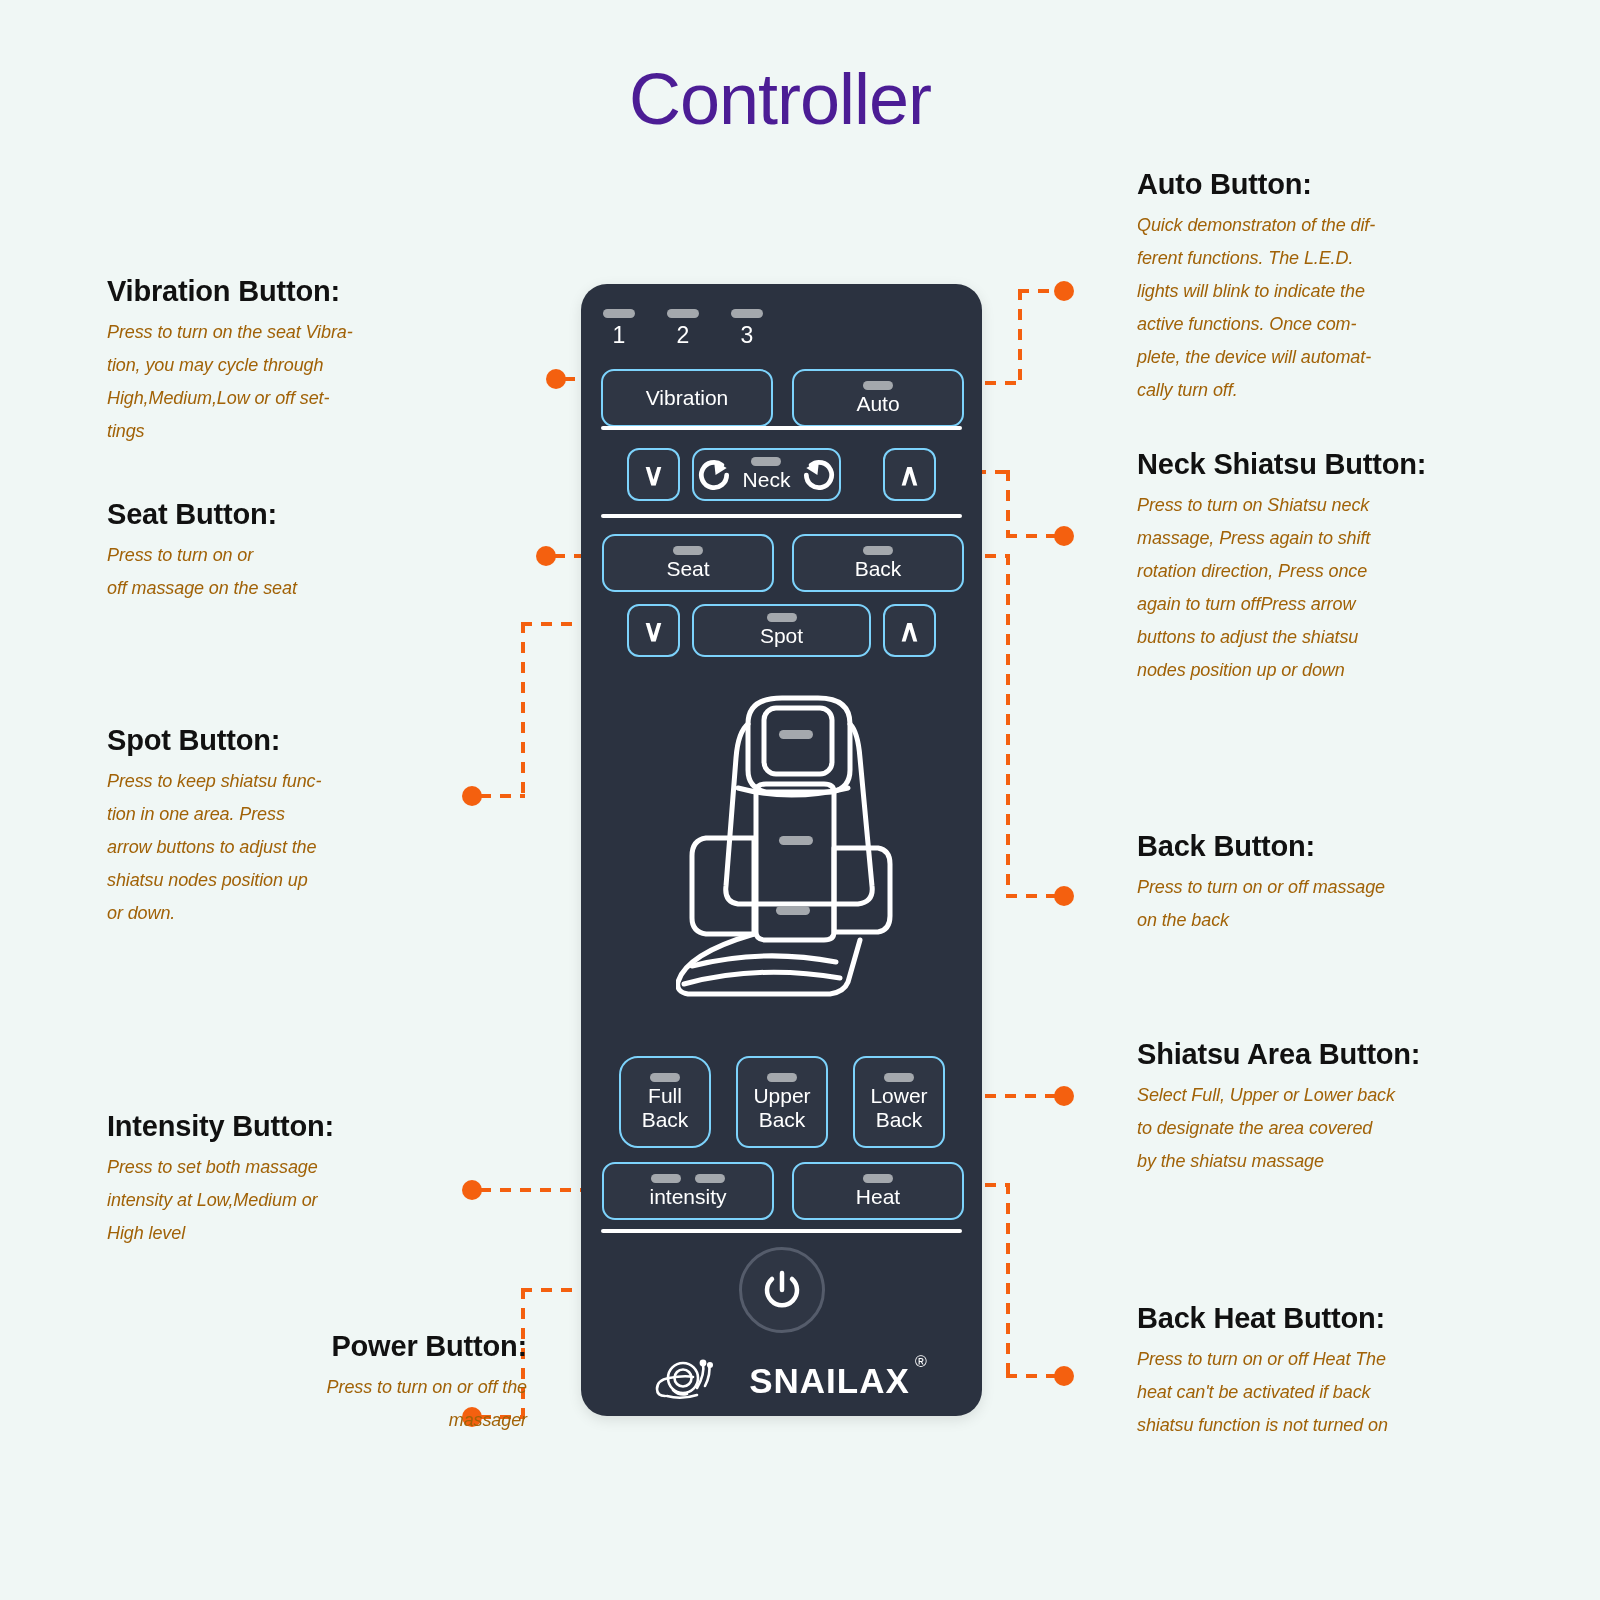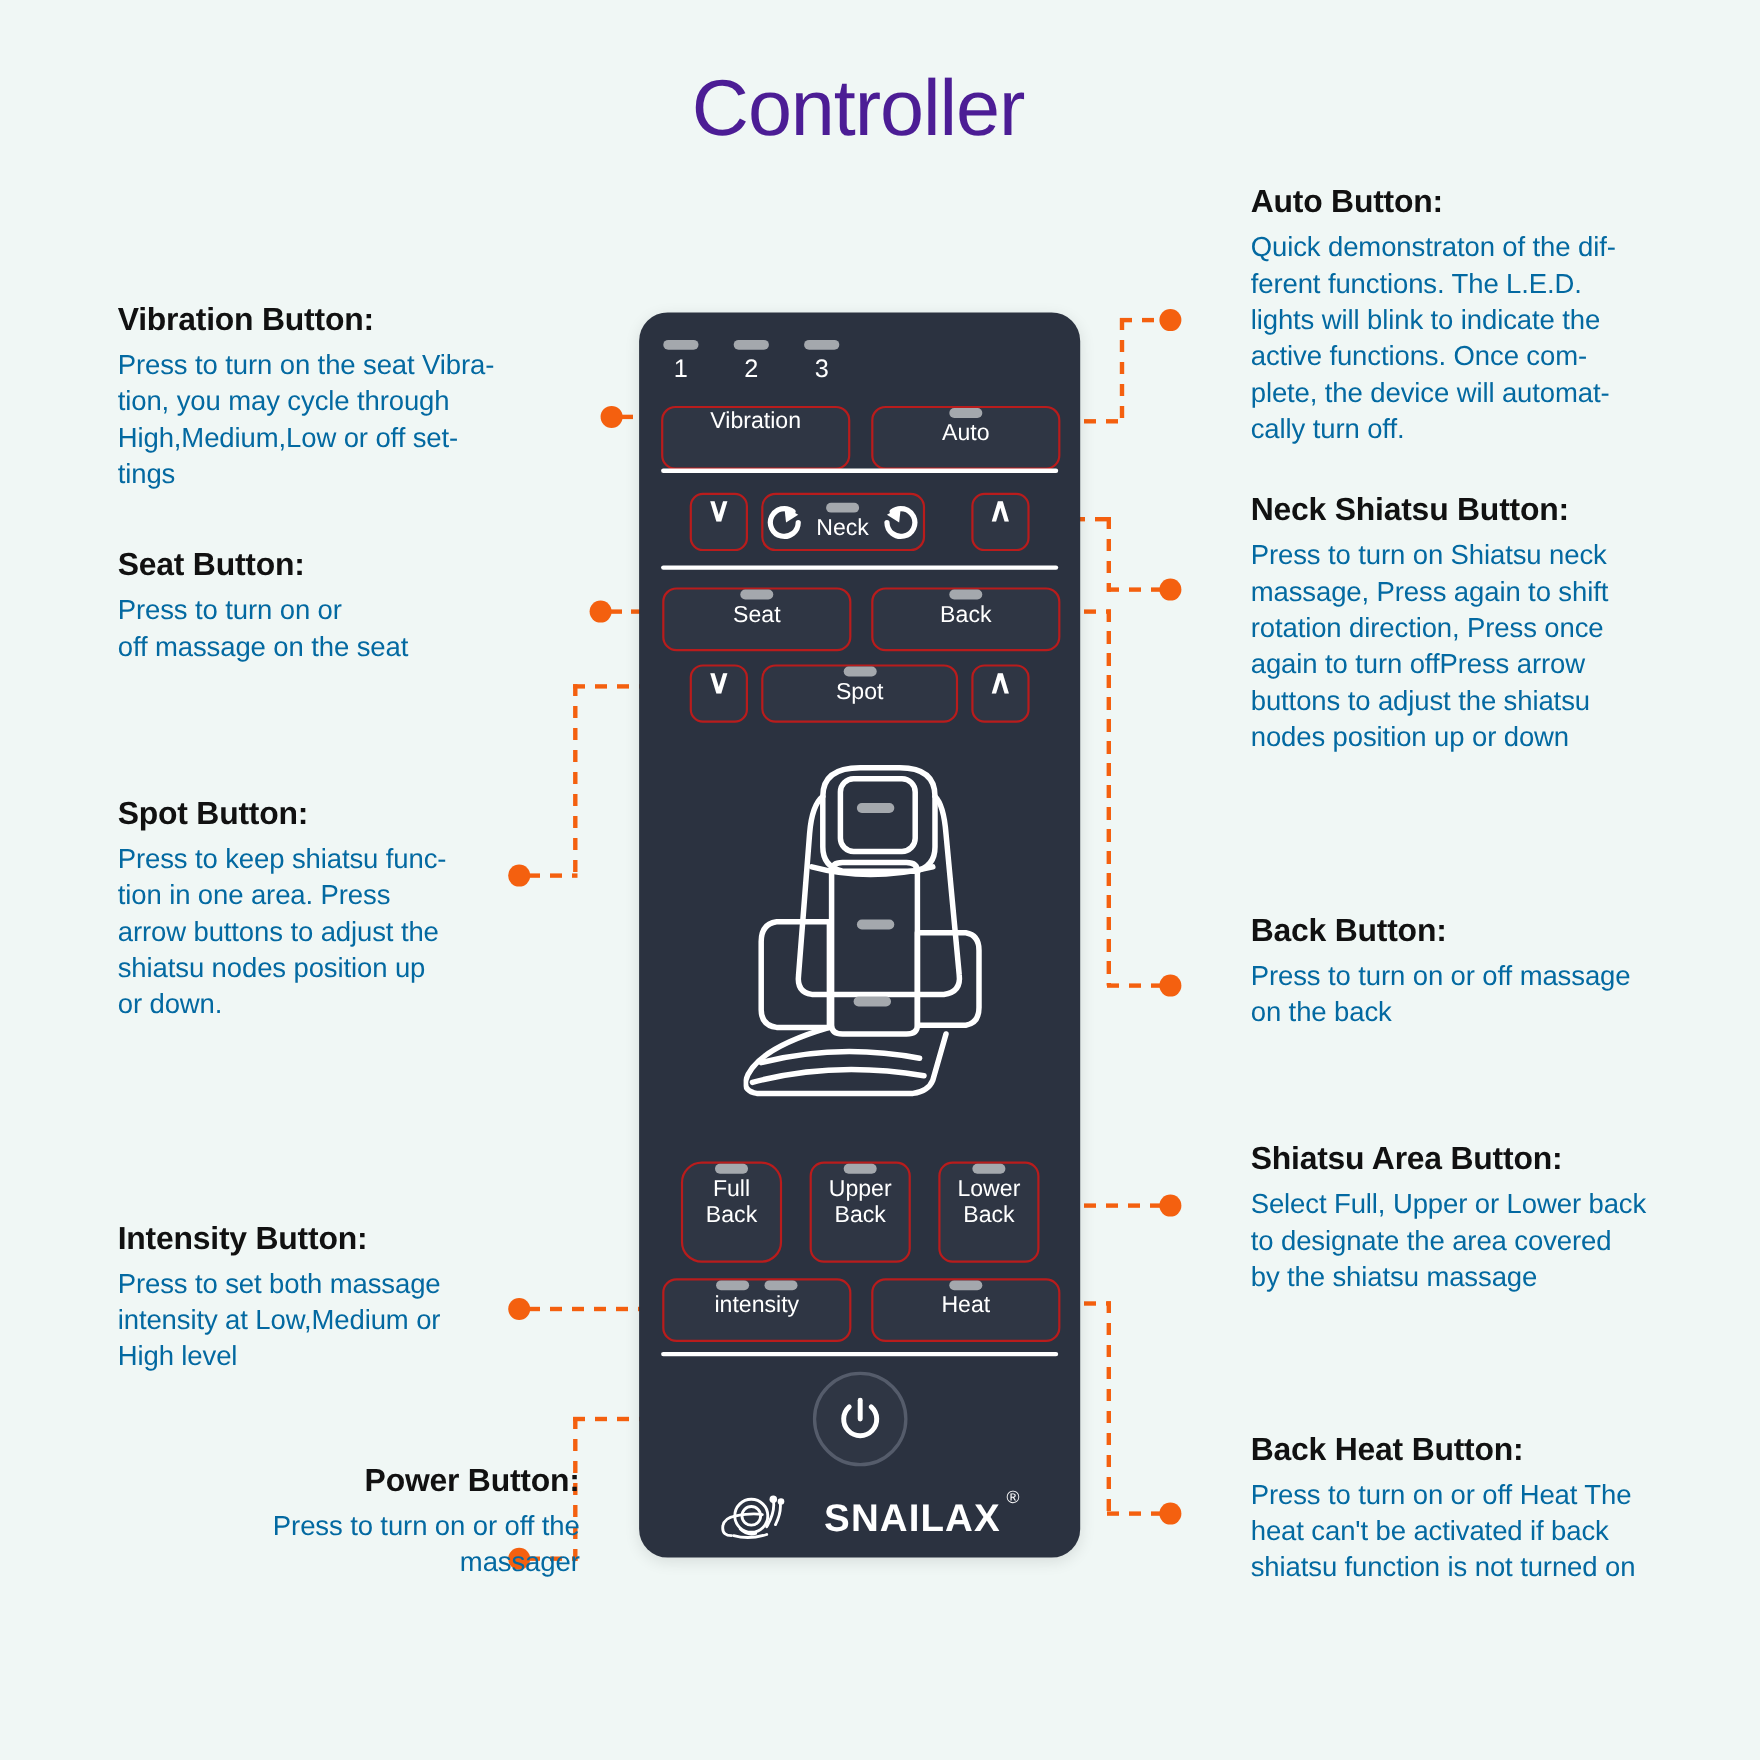--- a/index.html
+++ b/index.html
@@ -55,26 +55,27 @@
   #led-row .led-num {
     color: #ffffff;
     font-size: 23px;
     line-height: 30px;
     margin-top: 2px;
   }
 
   
   .btn {
     position: absolute;
-    border: 2px solid #b91c1c;
+    border: 2px solid #7dd3fc;
     border-radius: 13px;
     color: #fff;
     display: flex;
     flex-direction: column;
     align-items: center;
+    justify-content: center;
     background: #2f3644;
   }
   .btn .led { width: 30px; margin-bottom: 2px; }
   .btn .lbl {
     font-size: 21px;
     line-height: 24px;
     text-align: center;
     color: #fff;
   }
   .btn.small {
@@ -149,25 +150,26 @@
   
   .callout { position: absolute; }
   .callout .c-title {
     font-size: 29px;
     font-weight: bold;
     color: #111;
     margin-bottom: 8px;
     letter-spacing: -0.2px;
   }
   .callout .c-body {
-    font-size: 25px;
+    font-size: 18px;
     line-height: 33px;
-    color: #0369a1;
+    color: #a16207;
     letter-spacing: -0.1px;
     white-space: pre-line;
+    font-style: italic;
   }
 
   
   .conn { position: absolute; }
   .dot {
     position: absolute;
     width: 20px; height: 20px;
     border-radius: 50%;
     background: #f4600f;
   }

